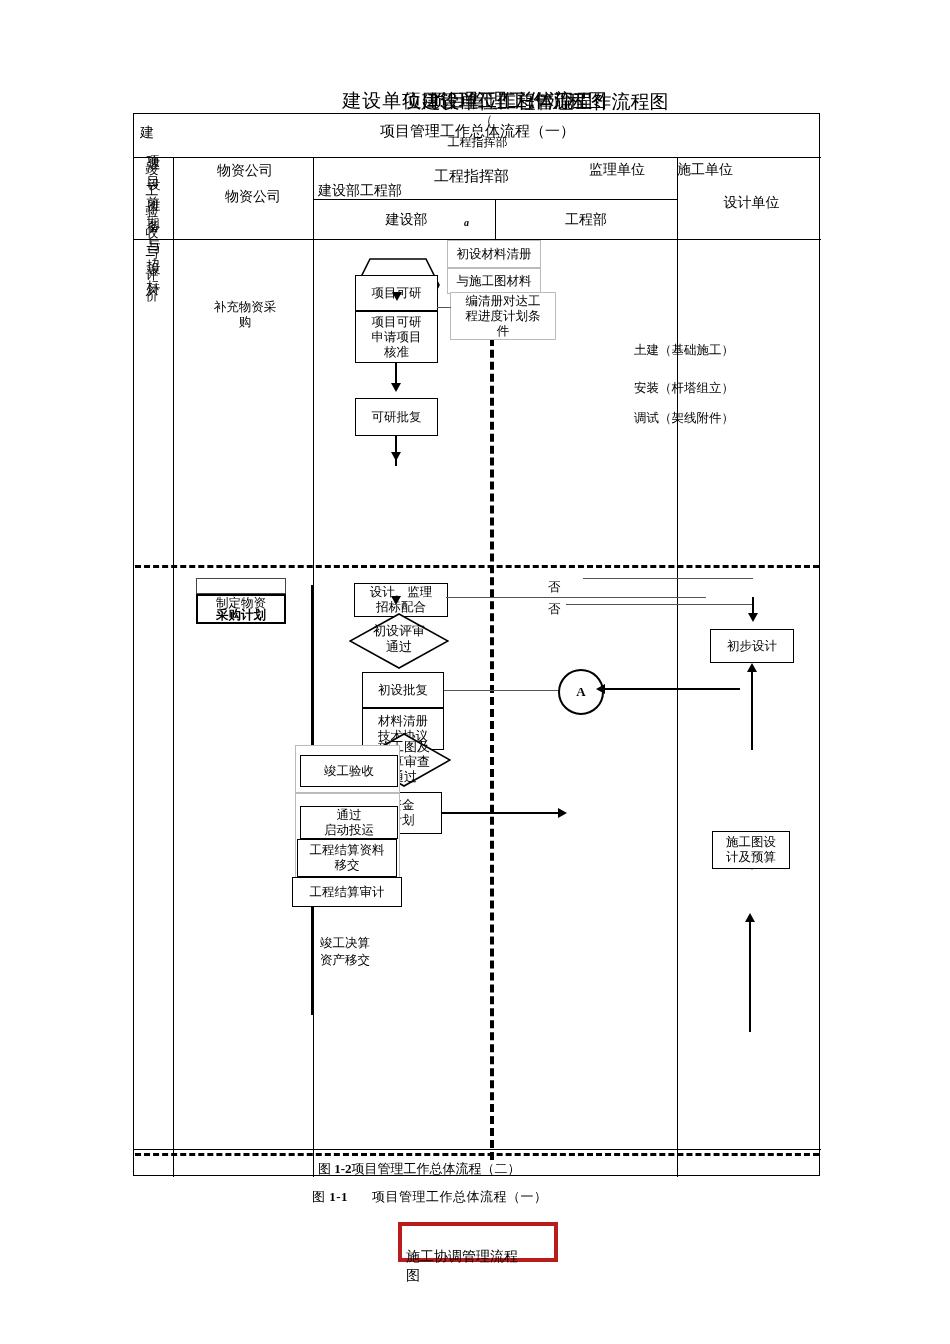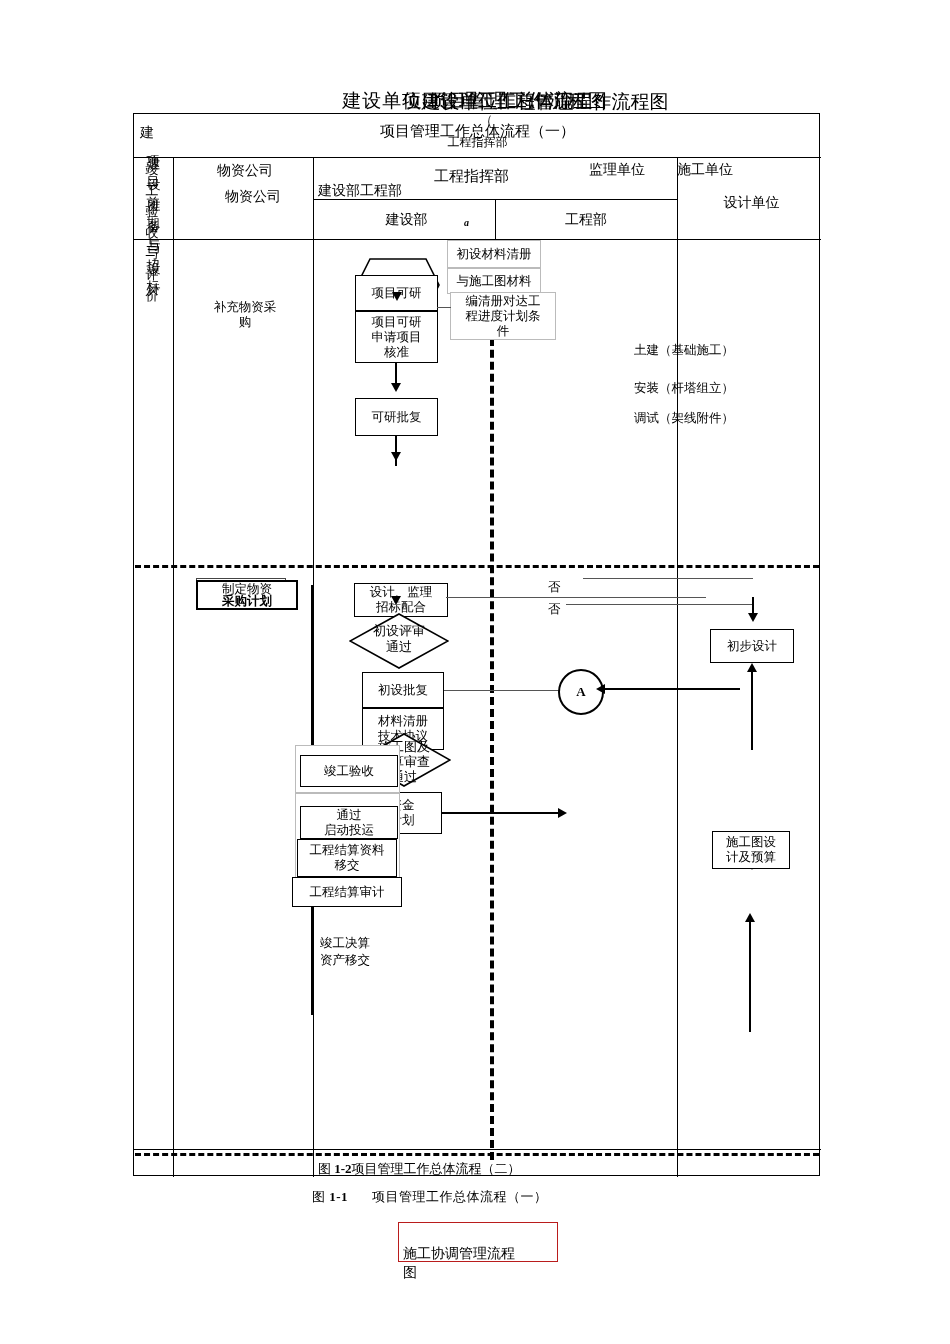--- a/index.html
+++ b/index.html
@@ -65,21 +65,21 @@
 
   .circle{position:absolute;border:2px solid #000;border-radius:50%;
           display:flex;align-items:center;justify-content:center;font-size:13px;font-weight:bold;background:#fff;}
 
   .hexwrap{position:absolute;}
   .hexwrap svg{display:block;}
   .hextext{position:absolute;width:100%;text-align:center;font-size:13px;}
 
   .footcap{position:absolute;font-size:13px;}
   .footcap b{font-weight:bold;}
-  .smallbox{position:absolute;border:1px solid #b91c1c;box-sizing:border-box;font-size:14px;line-height:19px;padding:2px 4px;}
+  .smallbox{position:absolute;border:4px solid #b91c1c;box-sizing:border-box;font-size:14px;line-height:19px;padding:2px 4px;}
 </style>
 </head>
 <body>
 
 <div class="page">
 
   <div class="title-wrap">
     <div class="title-a">建设单位  项目管理工作流程图</div>
     <div class="title-b"><span>项目管理工作总体流程</span></div>
     <div class="title-c"><span>建设单位工程管理工作流程图</span></div>
@@ -198,21 +198,21 @@
 件</span>
   </div>
   <div class="ln lnh thin" style="left:437px;top:307px;width:14px;"></div>
 
 
   <div class="lbl" style="left:634px;top:343px;text-align:left;">土建（基础施工）</div>
   <div class="lbl" style="left:634px;top:381px;text-align:left;">安装（杆塔组立）</div>
   <div class="lbl" style="left:634px;top:411px;text-align:left;">调试（架线附件）</div>
 
   <div class="box" style="left:196px;top:578px;width:90px;height:16px;border:1px solid #444;"></div>
-  <div class="box bold" style="left:196px;top:580px;width:102px;height:30px;flex-direction:column;line-height:13px;">
+  <div class="box bold" style="left:196px;top:594px;width:90px;height:30px;flex-direction:column;line-height:13px;">
     <span style="position:absolute;top:1px;left:0;width:100%;">制定物资</span>
     <span style="position:absolute;top:13px;left:0;width:100%;font-weight:bold;">采购计划</span>
   </div>
 
   <div class="box" style="left:354px;top:583px;width:94px;height:34px;white-space:pre-line;">
     <span>设计、监理
 招标配合</span>
   </div>
   <div class="arrow-d" style="left:391px;top:596px;"></div>
 

